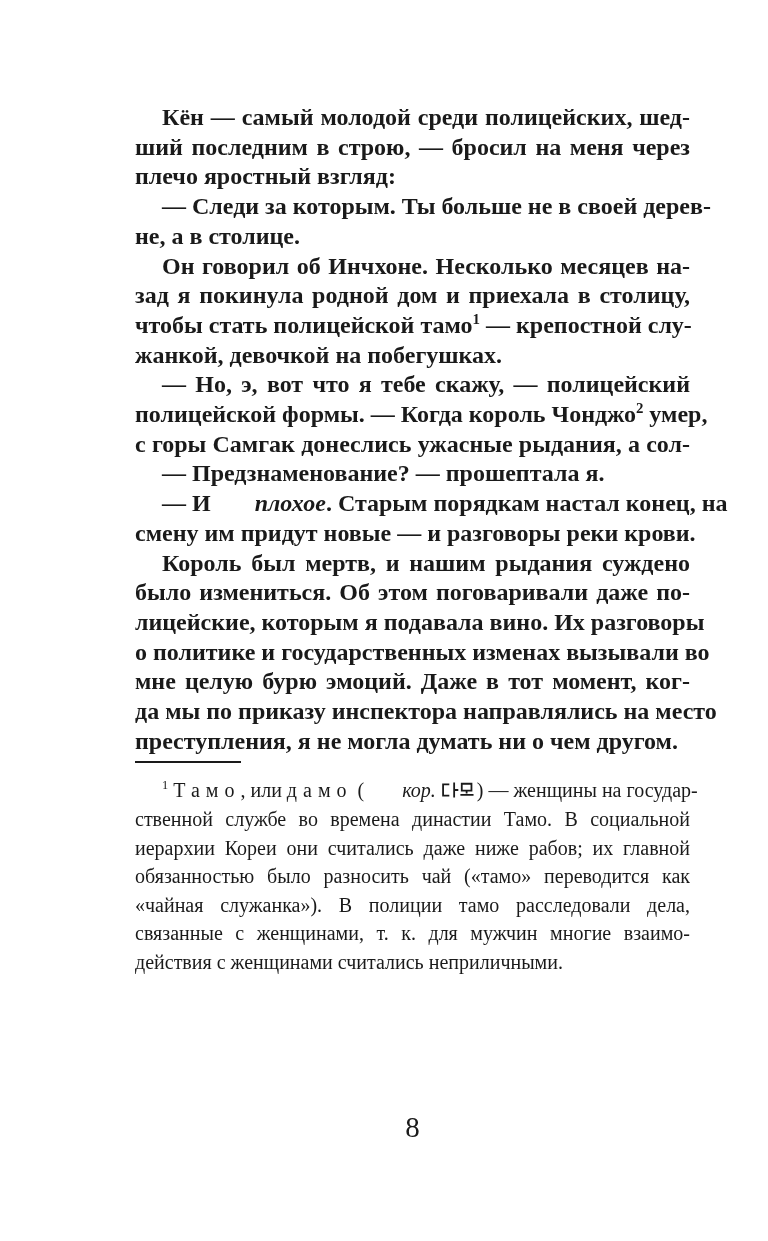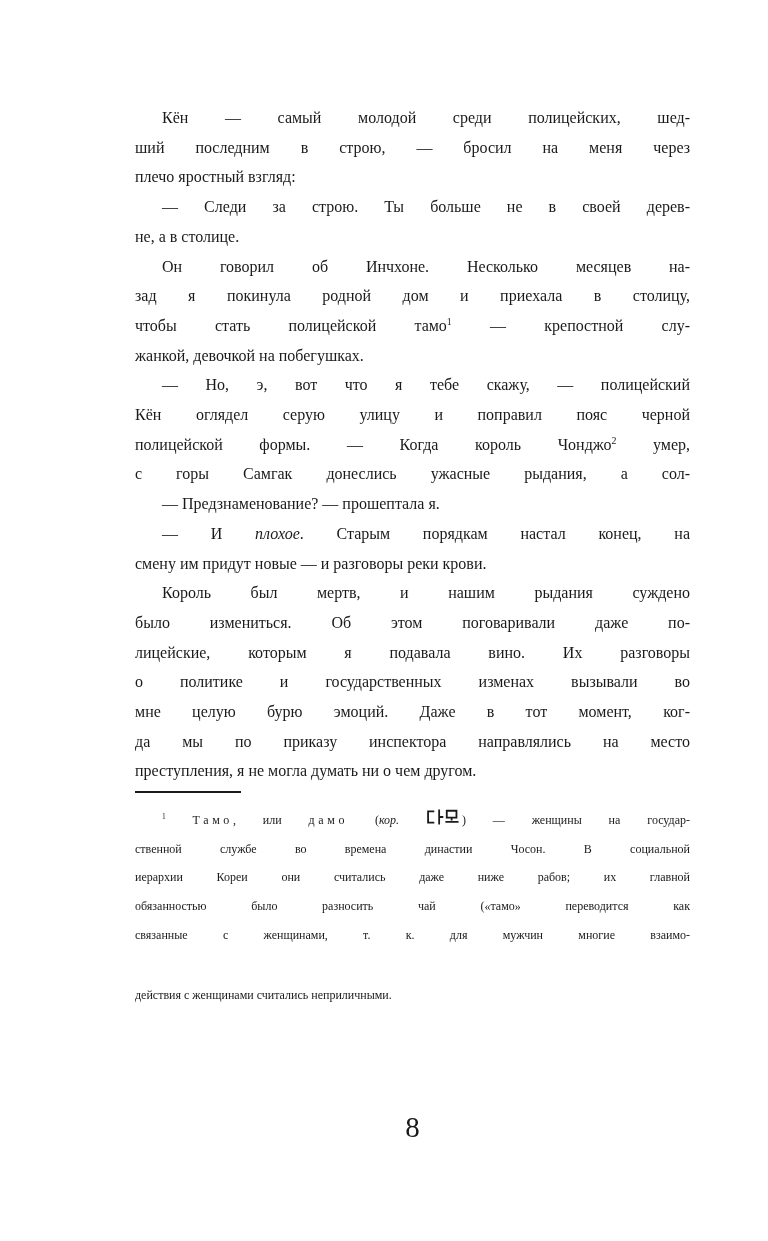--- a/index.html
+++ b/index.html
@@ -3,34 +3,35 @@
 <meta charset="utf-8">
 <style>
   html,body{margin:0;padding:0;background:#ffffff;}
   .page{
     position:relative;width:768px;height:1241px;background:#ffffff;
     overflow:hidden;color:#1a1a1a;
     font-family:"Liberation Serif","DejaVu Serif",serif;
   }
   .text-block{position:absolute;left:135px;top:103px;width:555px;}
   .m-line{
-    font-size:16px;line-height:29.7px;
+    font-size:24px;line-height:29.7px;
     text-align:justify;text-align-last:justify;
     white-space:nowrap;
+    font-weight:bold;
   }
   .m-line.last{text-align-last:left;}
   .m-line.first{padding-left:27px;}
   .f-line{
-    font-size:12px;line-height:28.6px;
+    font-size:20px;line-height:28.6px;
     text-align:justify;text-align-last:justify;
     white-space:nowrap;
   }
-  .f-line.last{text-align-last:left;margin-top:32px;}
+  .f-line.last{text-align-last:left;}
   .f-line.first{padding-left:27px;}
-  .it{font-style:italic;}
+  .it{font-style:italic;margin-left:38px;}
   .sp{letter-spacing:0.3em;}
   .sup{font-size:0.62em;vertical-align:super;line-height:0;}
   .fn-sep{
     width:106px;height:0;border-top:2px solid #1a1a1a;
     margin:5px 0 13px 0;
   }
   .hangul{width:36px;height:18px;vertical-align:-2px;}
   .page-number{
     position:absolute;left:135px;top:1113px;width:555px;
     text-align:center;font-size:29px;line-height:29px;
@@ -41,32 +42,31 @@
 
 <div class="page">
   <div class="text-block">
     <div id="main-text">
         <div>
           <div class="m-line first"><span>Кён — самый молодой среди полицейских, шед-</span></div>
           <div class="m-line"><span>ший последним в строю, — бросил на меня через</span></div>
           <div class="m-line last"><span>плечо яростный взгляд:</span></div>
         </div>
         <div>
-          <div class="m-line first"><span>— Следи за строю. Ты больше не в своей дерев-</span></div>
+          <div class="m-line first"><span>— Следи за которым. Ты больше не в своей дерев-</span></div>
           <div class="m-line last"><span>не, а в столице.</span></div>
         </div>
         <div>
           <div class="m-line first"><span>Он говорил об Инчхоне. Несколько месяцев на-</span></div>
           <div class="m-line"><span>зад я покинула родной дом и приехала в столицу,</span></div>
           <div class="m-line"><span>чтобы стать полицейской тамо</span><span class="sup">1</span><span> — крепостной слу-</span></div>
           <div class="m-line last"><span>жанкой, девочкой на побегушках.</span></div>
         </div>
         <div>
           <div class="m-line first"><span>— Но, э, вот что я тебе скажу, — полицейский</span></div>
-          <div class="m-line"><span>Кён оглядел серую улицу и поправил пояс черной</span></div>
           <div class="m-line"><span>полицейской формы. — Когда король Чонджо</span><span class="sup">2</span><span> умер,</span></div>
           <div class="m-line"><span>с горы Самгак донеслись ужасные рыдания, а сол-</span></div>
         </div>
         <div>
           <div class="m-line first last"><span>— Предзнаменование? — прошептала я.</span></div>
         </div>
         <div>
           <div class="m-line first"><span>— И </span><span class="it">плохое</span><span>. Старым порядкам настал конец, на</span></div>
           <div class="m-line last"><span>смену им придут новые — и разговоры реки крови.</span></div>
         </div>
@@ -79,22 +79,23 @@
           <div class="m-line"><span>да мы по приказу инспектора направлялись на место</span></div>
           <div class="m-line last"><span>преступления, я не могла думать ни о чем другом.</span></div>
         </div>
       </div>
     <div class="fn-sep"></div>
     <div id="footnotes">
         <div>
           <div class="f-line first"><span class="sup">1</span><span> </span><span class="sp">Тамо</span><span>, или </span><span class="sp">дамо</span><span> (</span><span class="it">кор.</span><span> </span><svg viewBox="0 0 52 26" class="hangul" aria-label="다모">
               <path d="M12,5 H3 V21 H12 M19,2 V24 M19,13 H25 M30,4 H44 V14 H30 Z M37,14 V18 M28,20 H47" fill="none" stroke="currentColor" stroke-width="2.6"></path>
             </svg><span>) — женщины на государ-</span></div>
-          <div class="f-line"><span>ственной службе во времена династии Чосон. В социальной</span></div>
+          <div class="f-line"><span>ственной службе во времена династии Тамо. В социальной</span></div>
           <div class="f-line"><span>иерархии Кореи они считались даже ниже рабов; их главной</span></div>
           <div class="f-line"><span>обязанностью было разносить чай («тамо» переводится как</span></div>
+          <div class="f-line"><span>«чайная служанка»). В полиции тамо расследовали дела,</span></div>
           <div class="f-line"><span>связанные с женщинами, т. к. для мужчин многие взаимо-</span></div>
           <div class="f-line last"><span>действия с женщинами считались неприличными.</span></div>
         </div>
       </div>
   </div>
   <div class="page-number">8</div>
 </div>
 
 </body></html>

